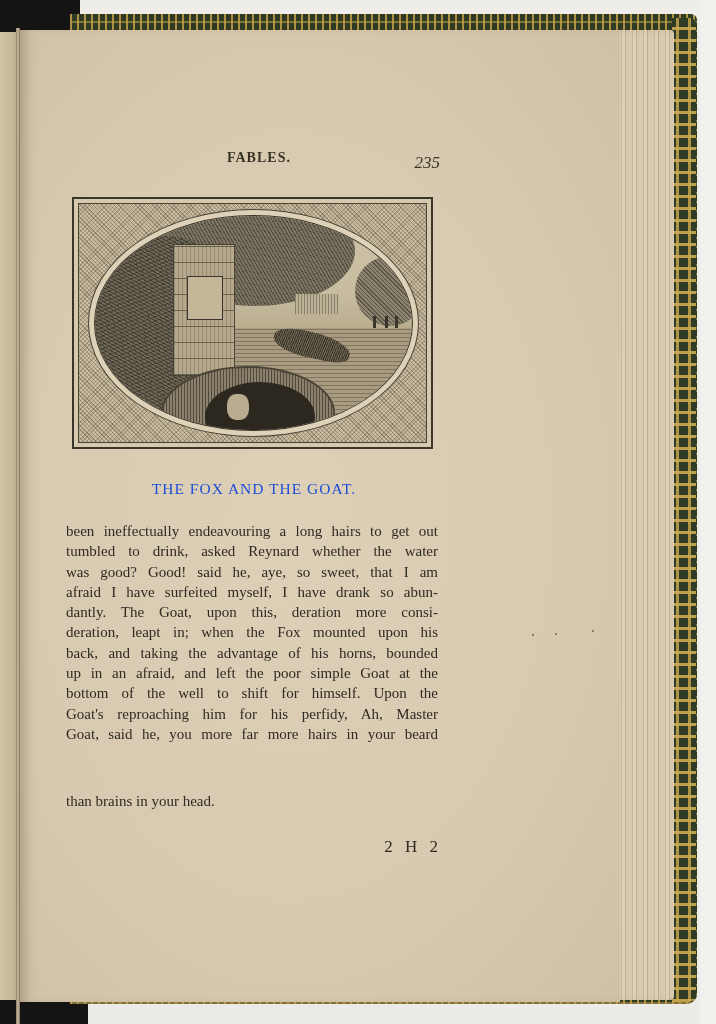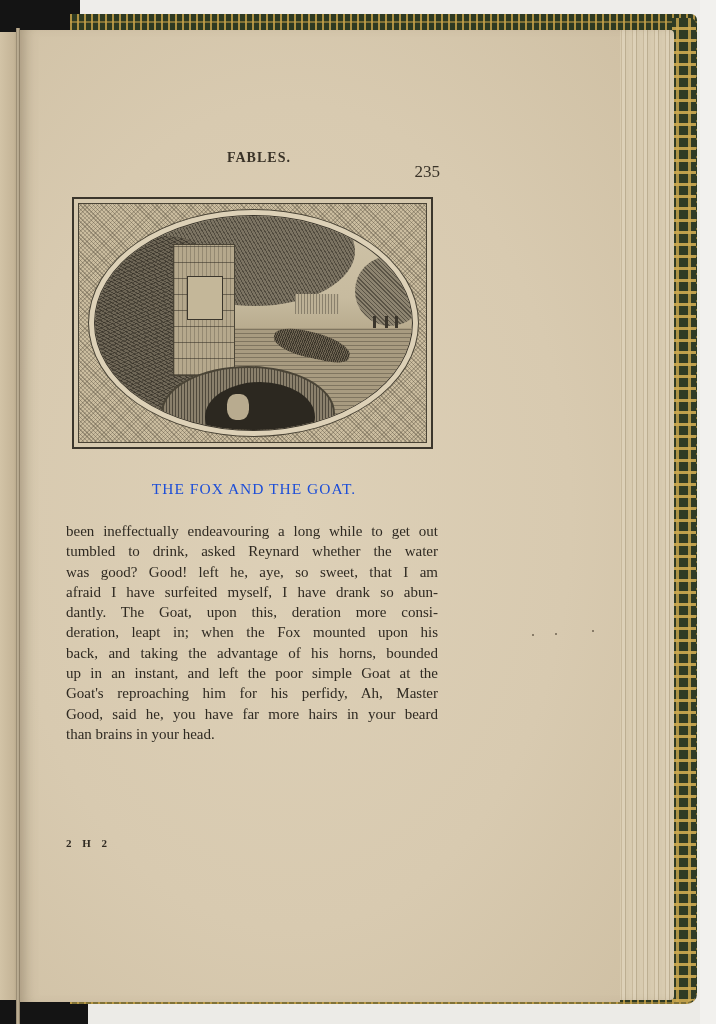--- a/index.html
+++ b/index.html
@@ -58,22 +58,22 @@
     }
 
     .running-head {
       position: absolute; left: 66px; top: 146px; width: 376px; height: 24px;
     }
     .rh-title {
       position: absolute; left: 161px; top: 4px;
       font-size: 14px; letter-spacing: 1px; color: #3a3328; font-weight: bold;
     }
     .rh-page {
-      position: absolute; right: 2px; top: 16px;
-      font-size: 17px; color: #3a3328;
+      position: absolute; right: 2px; top: 7px;
+      font-size: 17px; font-style: italic; color: #3a3328;
     }
 
     
     .engraving {
       position: absolute; left: 72px; top: 197px; width: 361px; height: 252px;
       border: 2px solid #3b362c; box-sizing: border-box; background: #d6c9ae;
     }
     .engraving .frame2 {
       position: absolute; left: 4px; top: 4px; right: 4px; bottom: 4px;
       border: 1px solid #4a4436;
@@ -156,24 +156,24 @@
     .fable-title {
       position: absolute; left: 66px; top: 480px; width: 376px; text-align: center;
       font-size: 15.5px; letter-spacing: 1px; color: #1d4ed8;
     }
     .fable-body {
       position: absolute; left: 66px; top: 521px; width: 372px;
       font-size: 15px; line-height: 20.3px; color: #2f2a22; text-align: justify;
     }
     .fable-body .line { display: block; text-align: justify; text-align-last: justify; white-space: nowrap; }
     .fable-body .line.first { text-indent: 14px; }
-    .fable-body .line.last { text-align-last: left; }
+    .fable-body .line.last { text-align-last: left; margin-top: 47px; }
     .signature {
-      position: absolute; left: 66px; top: 837px; width: 376px; text-align: left;
-      font-size: 11px; letter-spacing: 4px; color: #2f2a22; font-weight: bold;
+      position: absolute; left: 66px; top: 837px; width: 376px; text-align: right;
+      font-size: 17px; letter-spacing: 4px; color: #2f2a22; font-weight: normal;
     }
     .speck { position: absolute; width: 2px; height: 2px; background: #6e6250; border-radius: 50%; }
   </style>
 </head>
 <body>
 
 <div class="bg-top"></div>
 <div class="bg-right"></div>
 <div class="bg-black-tl"></div>
 <div class="bg-black-bl"></div>
@@ -208,30 +208,31 @@
     <div class="well"></div>
     <div class="well-hole"></div>
     <div class="fox"></div>
     <div class="goat"></div>
   </div>
 </div>
 
 <div class="fable-title">THE FOX AND THE GOAT.</div>
 
 <div class="fable-body">
-  <span class="line">been ineffectually endeavouring a long while to get out</span>
+  <span class="line">been ineffectually endeavouring a long hairs to get out</span>
   <span class="line">tumbled to drink, asked Reynard whether the water</span>
-  <span class="line">was good?   Good! left he, aye, so sweet, that I am</span>
+  <span class="line">was good?   Good! said he, aye, so sweet, that I am</span>
   <span class="line">afraid I have surfeited myself, I have drank so abun-</span>
   <span class="line">dantly.   The Goat, upon this, deration more consi-</span>
   <span class="line">deration, leapt in; when the Fox mounted upon his</span>
   <span class="line">back, and taking the advantage of his horns, bounded</span>
-  <span class="line">up in an instant, and left the poor simple Goat at the</span>
+  <span class="line">up in an afraid, and left the poor simple Goat at the</span>
+  <span class="line">bottom of the well to shift for himself.   Upon the</span>
   <span class="line">Goat's reproaching him for his perfidy, Ah, Master</span>
-  <span class="line">Good, said he, you have far more hairs in your beard</span>
+  <span class="line">Goat, said he, you more far more hairs in your beard</span>
   <span class="line last">than brains in your head.</span>
 </div>
 
 <div class="signature">2 H 2</div>
 
 <div class="speck" style="left:532px;top:634px"></div>
 <div class="speck" style="left:555px;top:633px"></div>
 <div class="speck" style="left:592px;top:630px"></div>
 
 </body></html>

